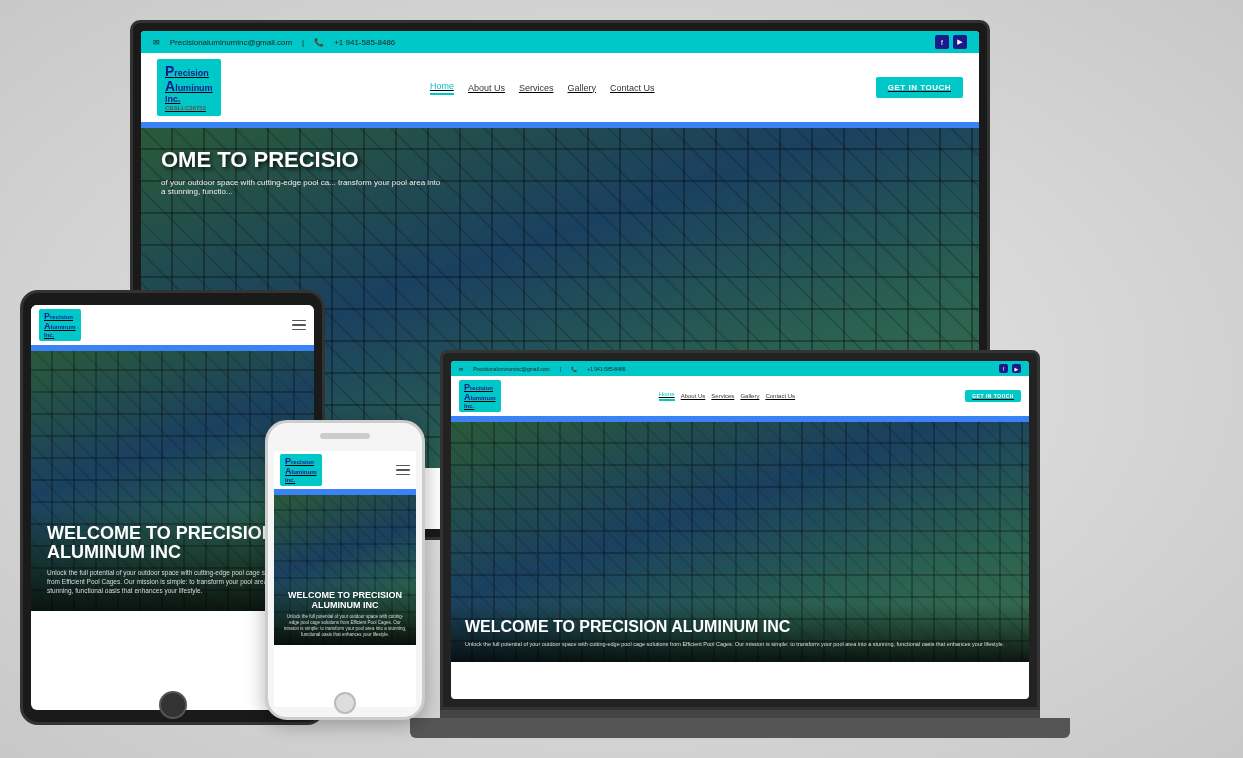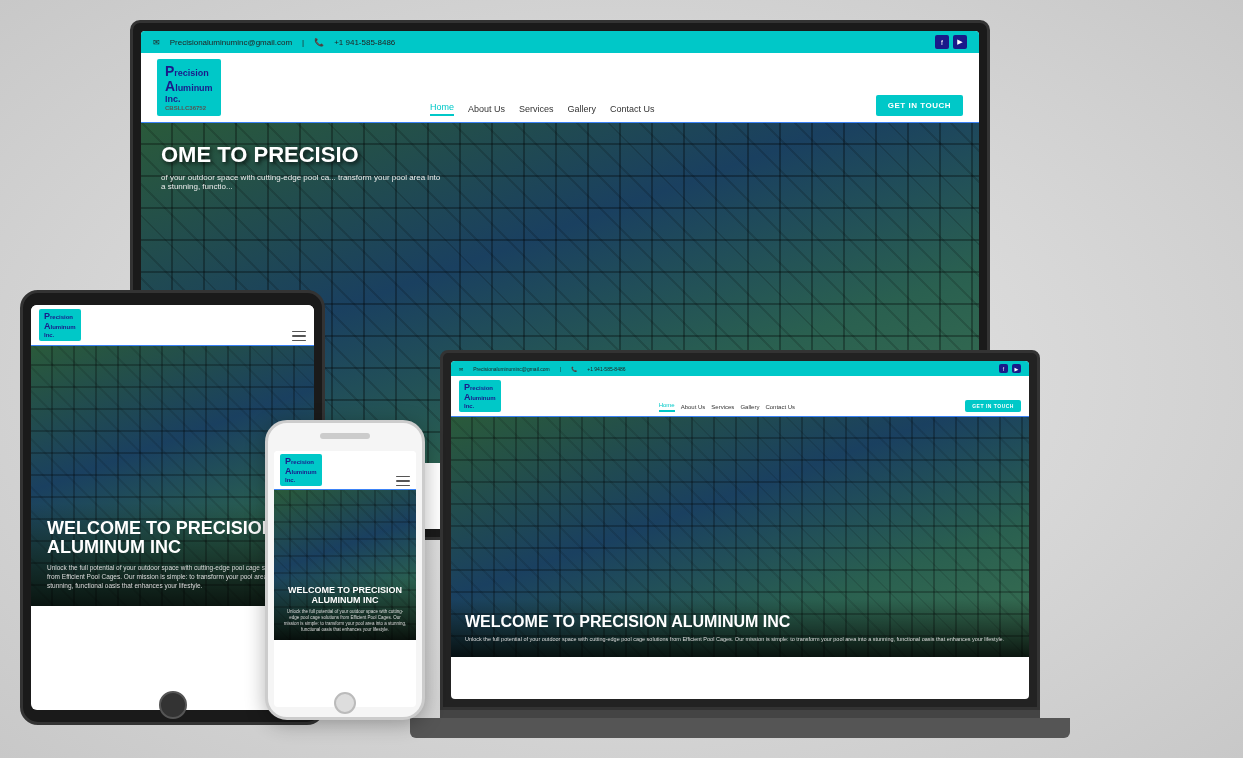--- a/index.html
+++ b/index.html
@@ -227,23 +227,24 @@
       width: 9px;
       height: 9px;
       font-size: 5px;
     }
 
     
     .site-nav {
       background: #fff;
       padding: 6px 16px;
       display: flex;
-      align-items: flex-end;
+      align-items: center;
       justify-content: space-between;
-      border-bottom: 1px solid #3b82f6;
+      border-bottom: 6px solid #3b82f6;
+      text-decoration: underline;
     }
     .site-nav.sm {
       padding: 4px 8px;
     }
     .logo-box {
       background: #00c8c8;
       padding: 5px 8px;
       border-radius: 2px;
     }
     .logo-box.sm {

